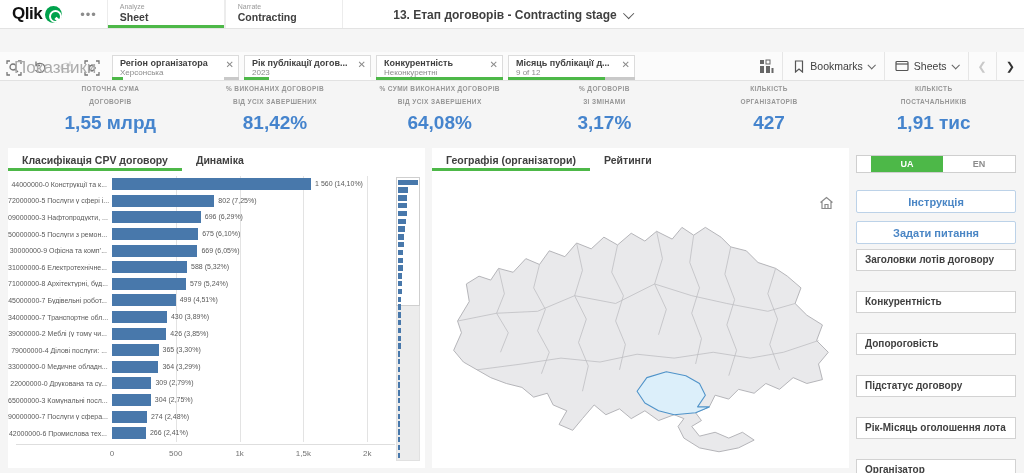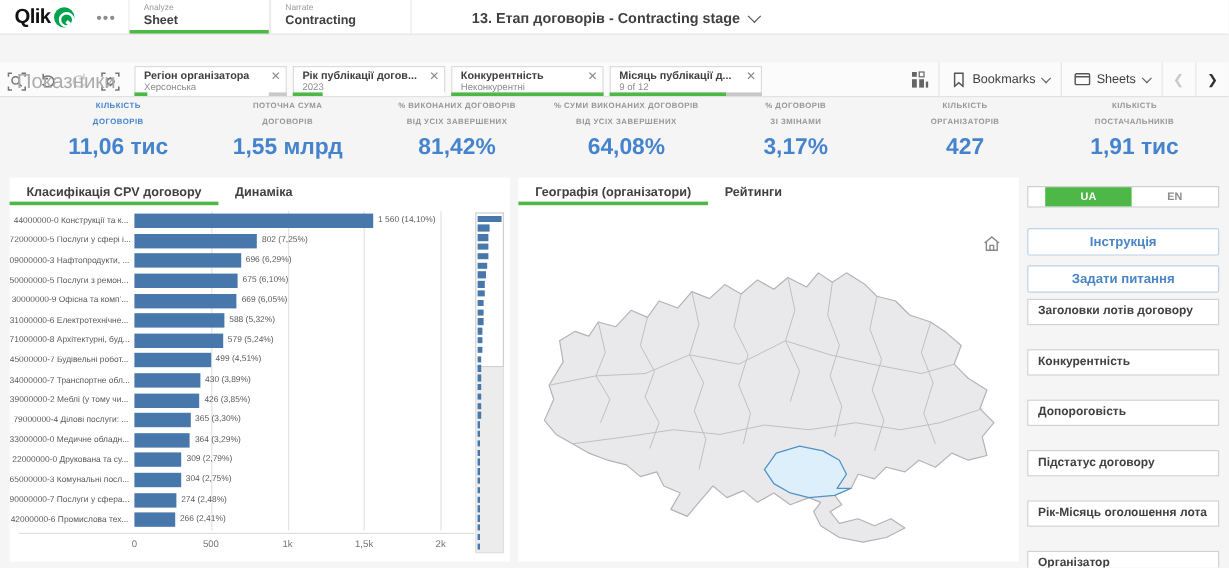--- a/index.html
+++ b/index.html
@@ -202,25 +202,20 @@
       <span>Sheets</span>
       <span class="chev-sm"></span>
     </div>
     <span class="nav disabled">❮</span>
     <span class="nav">❯</span>
   </div>
 </div>
 
 <div class="kpi-sec-title">Показники</div>
 <div class="kpi-row">
-    <div class="kpi hl">
-      <div class="l">КІЛЬКІСТЬ</div>
-      <div class="l">ДОГОВОРІВ</div>
-      <div class="v">11,06 тис</div>
-    </div>
     <div class="kpi">
       <div class="l">ПОТОЧНА СУМА</div>
       <div class="l">ДОГОВОРІВ</div>
       <div class="v">1,55 млрд</div>
     </div>
     <div class="kpi">
       <div class="l">% ВИКОНАНИХ ДОГОВОРІВ</div>
       <div class="l">ВІД УСІХ ЗАВЕРШЕНИХ</div>
       <div class="v">81,42%</div>
     </div>

